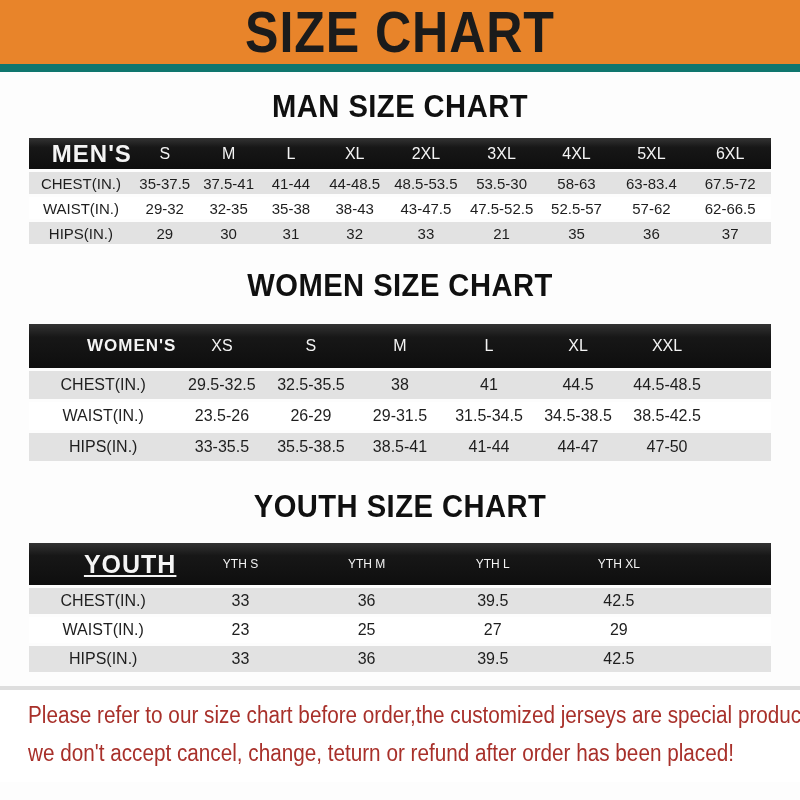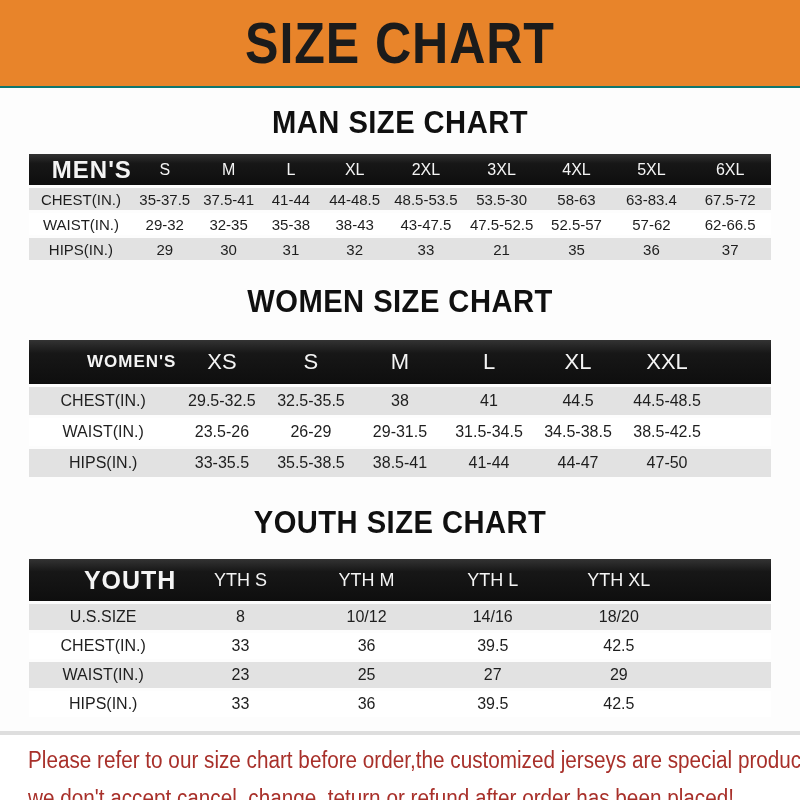--- a/index.html
+++ b/index.html
@@ -5,24 +5,24 @@
   * { box-sizing: border-box; }
   html, body {
     margin: 0; padding: 0;
     width: 800px; height: 800px;
     background: #FDFDFD;
     overflow: hidden;
     font-family: "Liberation Sans", sans-serif;
   }
   
   .banner {
-    height: 88px;
+    height: 72px;
     background: var(--banner_bg, #E8842A);
     display: flex; align-items: center; justify-content: center;
-    border-bottom: 2px solid #0f766e;
+    border-bottom: 8px solid #0f766e;
   }
   .banner h1 {
     margin: 0;
     font-size: 57px;
     font-weight: bold;
     color: #1b1b1b;
     letter-spacing: 1px;
     transform: scaleX(0.88);
     white-space: nowrap;
   }
@@ -71,26 +71,26 @@
     background: #fff;
   }
   table.size-table tbody tr:nth-child(odd) td {
     background: var(--row_stripe, #E2E2E2);
   }
   
   #men-table thead th { height: 31px; font-size: 16px; }
   #men-table thead th:first-child { font-size: 24px; }
   #men-table tbody td { height: 25px; font-size: 15px; }
   
-  #women-table thead th { height: 44px; font-size: 22px; }
+  #women-table thead th { height: 44px; font-size: 16px; }
   #women-table thead th:first-child { font-size: 17px; }
   #women-table tbody td { height: 31px; font-size: 16px; }
   
-  #youth-table thead th { height: 42px; font-size: 18px; }
-  #youth-table thead th:first-child { font-size: 25px; }
+  #youth-table thead th { height: 42px; font-size: 12px; }
+  #youth-table thead th:first-child { font-size: 25px; text-decoration: underline; }
   #youth-table tbody td { height: 29px; font-size: 16px; }
 
   
   .disclaimer-wrap {
     margin-top: 14px;
     border-top: 4px solid #DEDEDE;
     padding: 10px 0 6px 28px;
     background: #fff;
   }
   .disclaimer-wrap p {
@@ -258,28 +258,20 @@
             <th>YOUTH</th>
             <th>YTH S</th>
             <th>YTH M</th>
             <th>YTH L</th>
             <th>YTH XL</th>
             <th></th>
           </tr>
         </thead>
       <tbody>
           <tr>
-            <td>U.S.SIZE</td>
-            <td>8</td>
-            <td>10/12</td>
-            <td>14/16</td>
-            <td>18/20</td>
-            <td></td>
-          </tr>
-          <tr>
             <td>CHEST(IN.)</td>
             <td>33</td>
             <td>36</td>
             <td>39.5</td>
             <td>42.5</td>
             <td></td>
           </tr>
           <tr>
             <td>WAIST(IN.)</td>
             <td>23</td>

